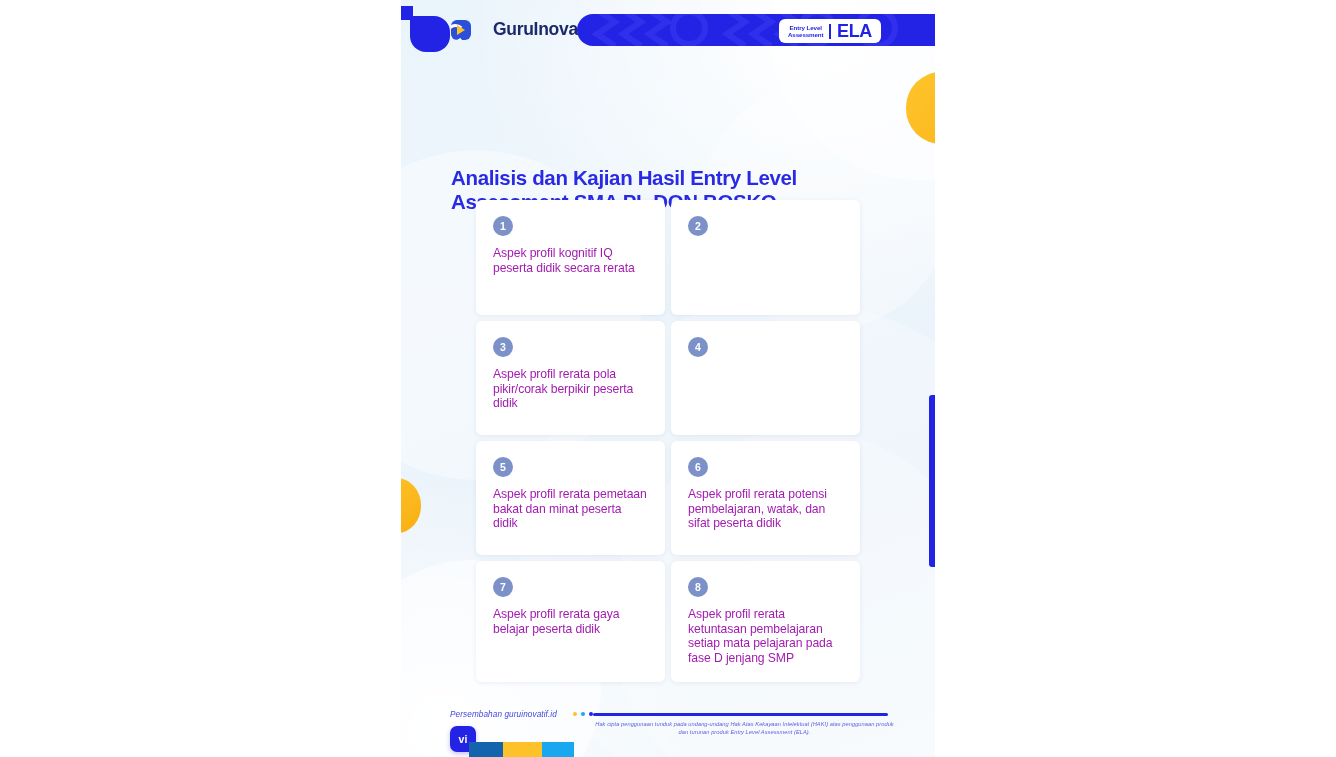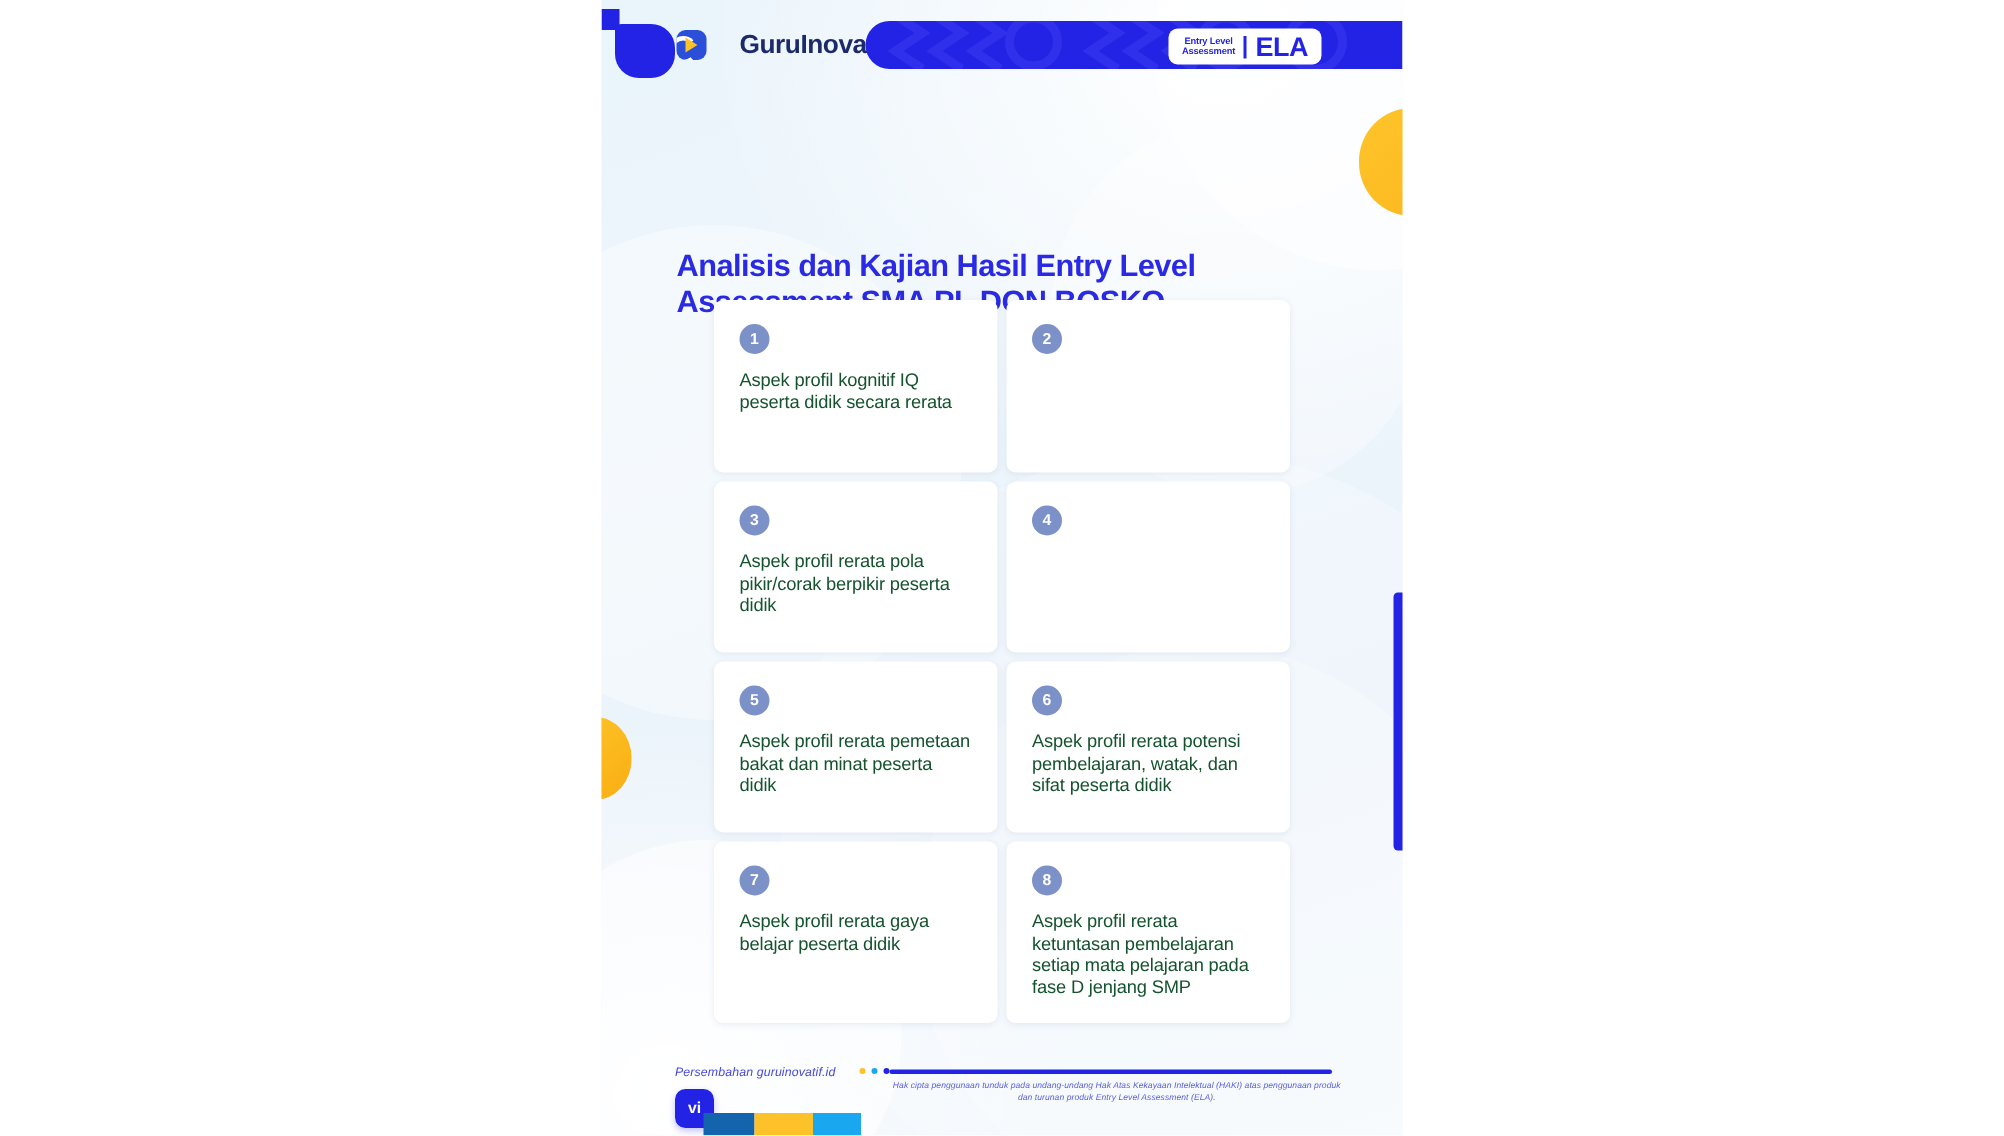--- a/index.html
+++ b/index.html
@@ -233,21 +233,21 @@
     font-size: 10.5px;
     font-weight: bold;
     display: flex;
     align-items: center;
     justify-content: center;
     margin-bottom: 10px;
   }
   .card-text {
     font-size: 12.2px;
     line-height: 14.7px;
-    color: #14532d;
+    color: #a21caf;
     letter-spacing: -0.1px;
   }
 
   
   .footer { position: absolute; left: 0; top: 690px; width: 534px; height: 67px; z-index: 7; }
   .persembahan {
     position: absolute;
     left: 49px; top: 20px;
     font-size: 8.2px;
     color: #4446de;

